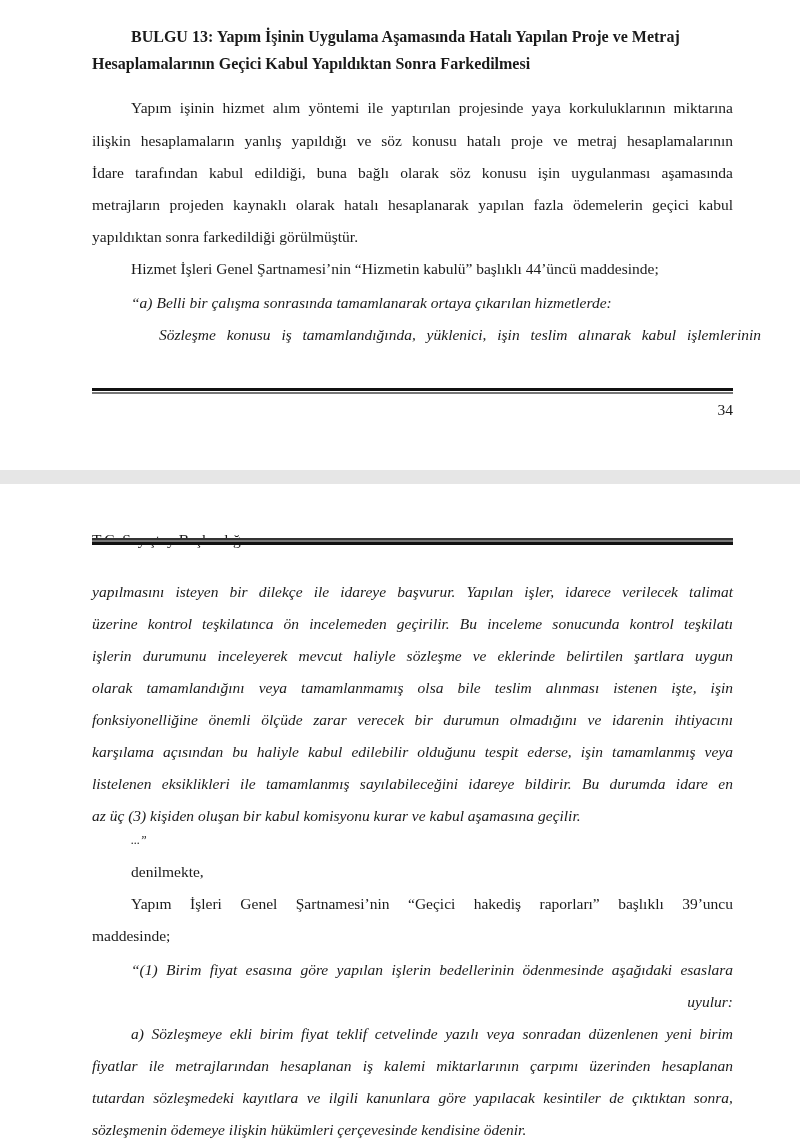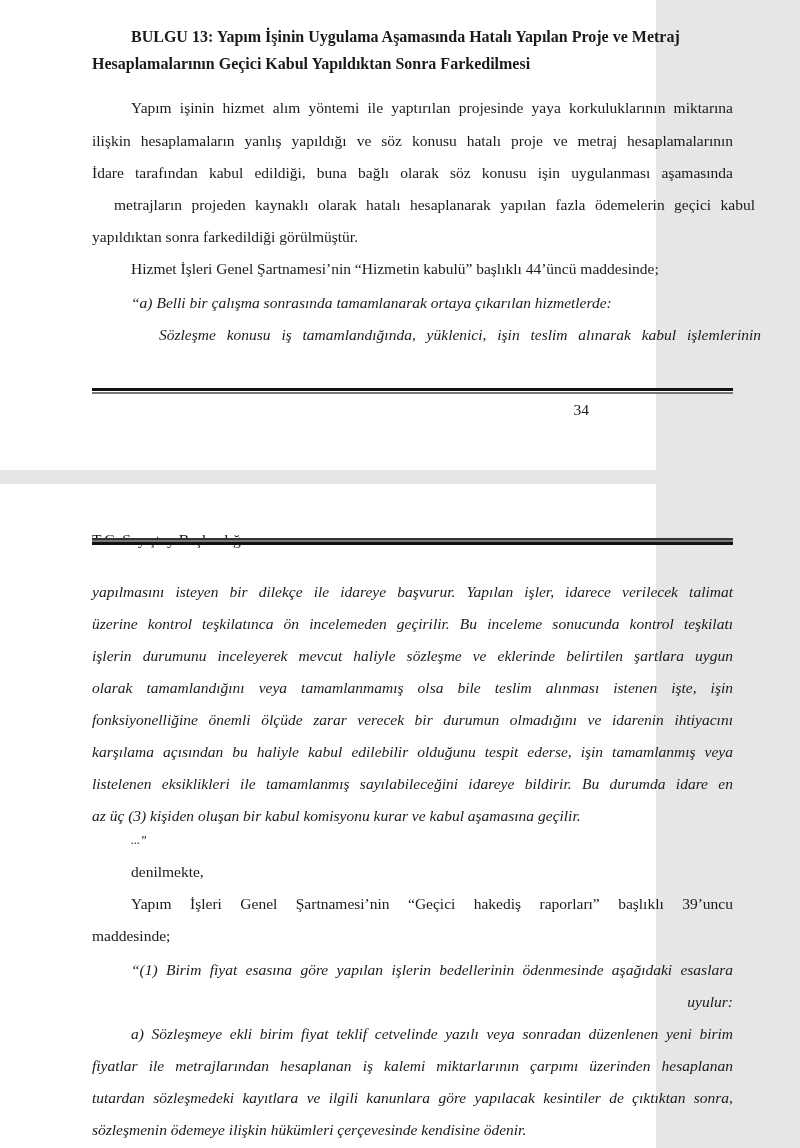--- a/index.html
+++ b/index.html
@@ -7,21 +7,21 @@
       width: 800px;
       height: 1148px;
       background: #e6e6e6;
       overflow: hidden;
       font-family: "Liberation Serif", "DejaVu Serif", serif;
       color: #1a1a1a;
     }
     .page {
       position: absolute;
       left: 0;
-      width: 656px;
+      width: 800px;
       background: #ffffff;
     }
     #page1 { top: 0; height: 470px; }
     #page2 { top: 484px; height: 664px; }
     .line {
       position: absolute;
       left: 92px;
       width: 641px;
       font-size: 15.5px;
       white-space: nowrap;
@@ -79,21 +79,21 @@
 </head>
 <body>
 
 <div class="page" id="page1">
   <div class="line ind heading" style="top:27px;">BULGU 13: Yapım İşinin Uygulama Aşamasında Hatalı Yapılan Proje ve Metraj</div>
   <div class="line heading" style="top:54px;">Hesaplamalarının Geçici Kabul Yapıldıktan Sonra Farkedilmesi</div>
 
   <div class="line ind just" style="top:98px;">Yapım işinin hizmet alım yöntemi ile yaptırılan projesinde yaya korkuluklarının miktarına</div>
   <div class="line just" style="top:131px;">ilişkin hesaplamaların yanlış yapıldığı ve söz konusu hatalı proje ve metraj hesaplamalarının</div>
   <div class="line just" style="top:163px;">İdare tarafından kabul edildiği, buna bağlı olarak söz konusu işin uygulanması aşamasında</div>
-  <div class="line just" style="top:195px;margin-left:22px;">metrajların projeden kaynaklı olarak hatalı hesaplanarak yapılan fazla ödemelerin geçici kabul</div>
+  <div class="line just" style="top:195px;">metrajların projeden kaynaklı olarak hatalı hesaplanarak yapılan fazla ödemelerin geçici kabul</div>
   <div class="line" style="top:227px;">yapıldıktan sonra farkedildiği görülmüştür.</div>
 
   <div class="line ind" style="top:259px;">Hizmet İşleri Genel Şartnamesi’nin “Hizmetin kabulü” başlıklı 44’üncü maddesinde;</div>
 
   <div class="line ind it" style="top:293px;">“a) Belli bir çalışma sonrasında tamamlanarak ortaya çıkarılan hizmetlerde:</div>
   <div class="line ind it just" style="top:325px;margin-left:28px;">Sözleşme konusu iş tamamlandığında, yüklenici, işin teslim alınarak kabul işlemlerinin</div>
 
   <div class="rule-footer"></div>
   <div class="page-num">34</div>
 </div>

